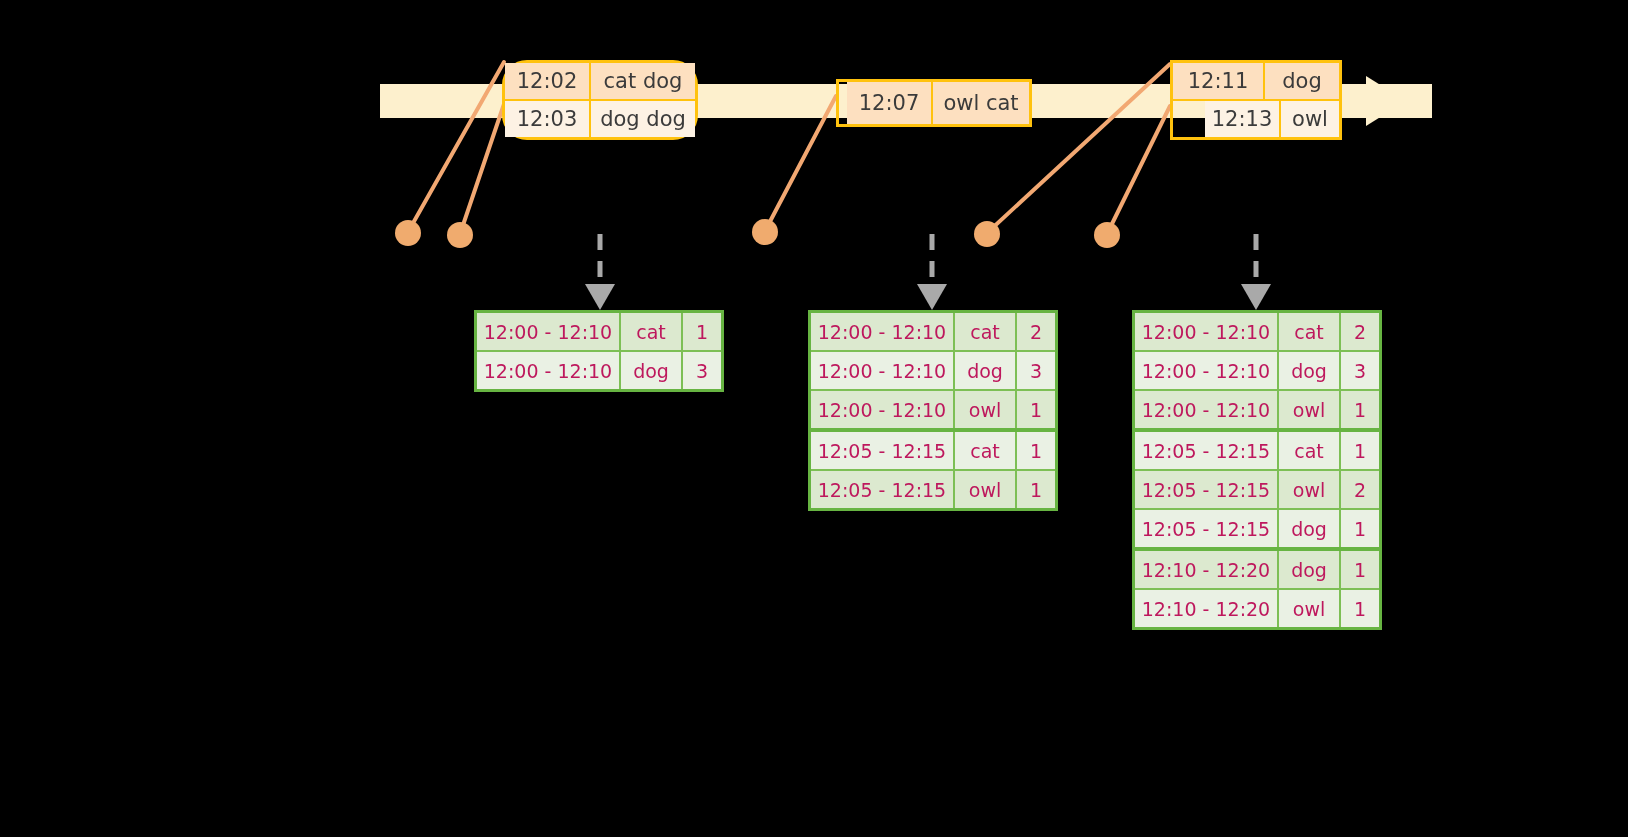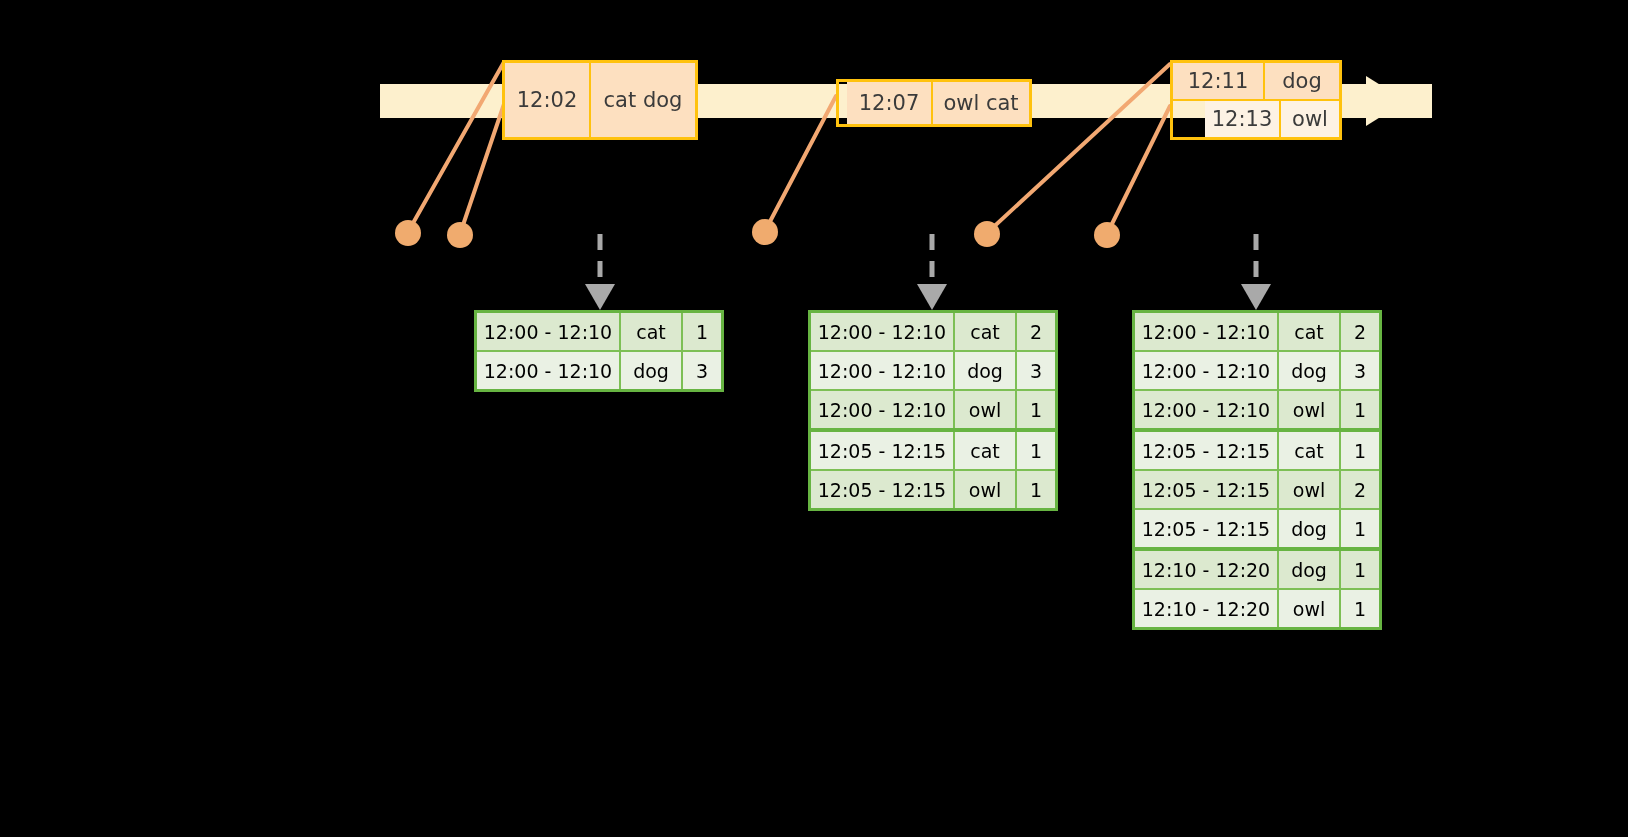--- a/index.html
+++ b/index.html
@@ -20,21 +20,21 @@
   .evrow + .evrow{border-top:2px solid #ffc20e;}
   .evrow.top .c{background:#fde0c0;}
   .evrow.bot .c{background:#fdf2e4;}
   .evrow .c{display:flex;align-items:center;justify-content:center;
             font-size:21px;color:#3b3b3b;box-sizing:border-box;}
   .evrow .c.time{border-right:2px solid #ffc20e;}
 
   
   .gtable{position:absolute;border:3px solid #67b442;box-sizing:border-box;z-index:5;}
   .grow{display:flex;box-sizing:border-box;}
-  .grow .gc{font-size:19px;color:#000000;display:flex;align-items:center;
+  .grow .gc{font-size:19px;color:#be185d;display:flex;align-items:center;
             justify-content:center;box-sizing:border-box;height:37px;
             border-right:2px solid #7dbf55;}
   .grow .gc:last-child{border-right:none;}
   .grow.odd .gc{background:#dce9cf;}
   .grow.even .gc{background:#eaf1e4;}
   .grow + .grow{border-top:2px solid #7dbf55;}
   .grow.sep{border-top:4px solid #67b442;}
 
   .dot{position:absolute;width:26px;height:26px;border-radius:50%;
        background:#f0ab6e;z-index:7;}
@@ -66,24 +66,28 @@
       <polygon points="1241,284 1271,284 1256,310"></polygon>
     </g>
   </svg>
 
   <div class="dot" style="left:395px;top:220px;"></div>
   <div class="dot" style="left:447px;top:222px;"></div>
   <div class="dot" style="left:752px;top:219px;"></div>
   <div class="dot" style="left:974px;top:221px;"></div>
   <div class="dot" style="left:1094px;top:222px;"></div>
 
-  <div class="evbox" style="left:502px;top:60px;width:196px;height:80px;">
+  <div class="evbox" style="left:502px;top:60px;width:196px;height:80px;border-radius:25px;">
     <div class="evrow top">
       <div class="gcwrap c time" style="width:86px;">12:02</div>
       <div class="c" style="flex:1;">cat dog</div>
+    </div>
+    <div class="evrow bot">
+      <div class="c time" style="width:86px;">12:03</div>
+      <div class="c" style="flex:1;">dog dog</div>
     </div>
   </div>
 
   <div class="evbox" style="left:836px;top:79px;width:196px;height:48px;padding-left:8px;">
     <div class="evrow top">
       <div class="c time" style="width:86px;">12:07</div>
       <div class="c" style="flex:1;">owl cat</div>
     </div>
   </div>
 

